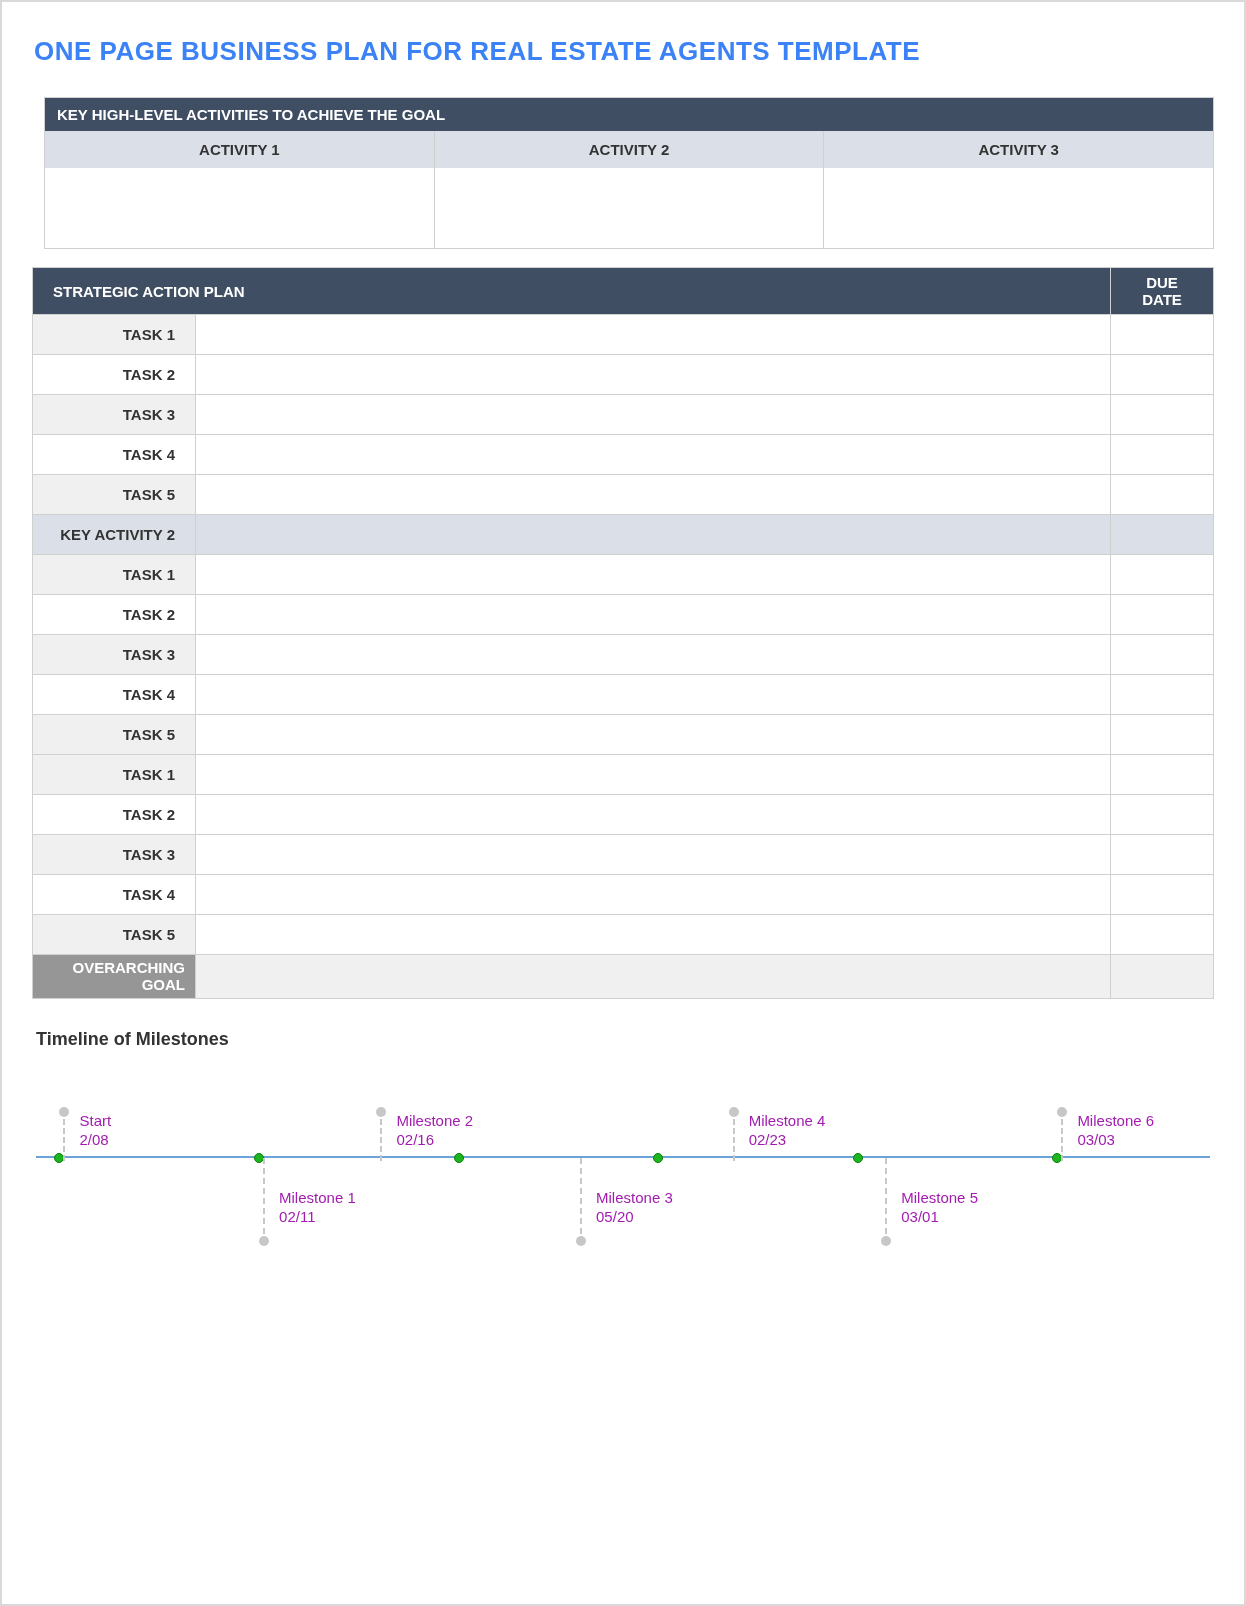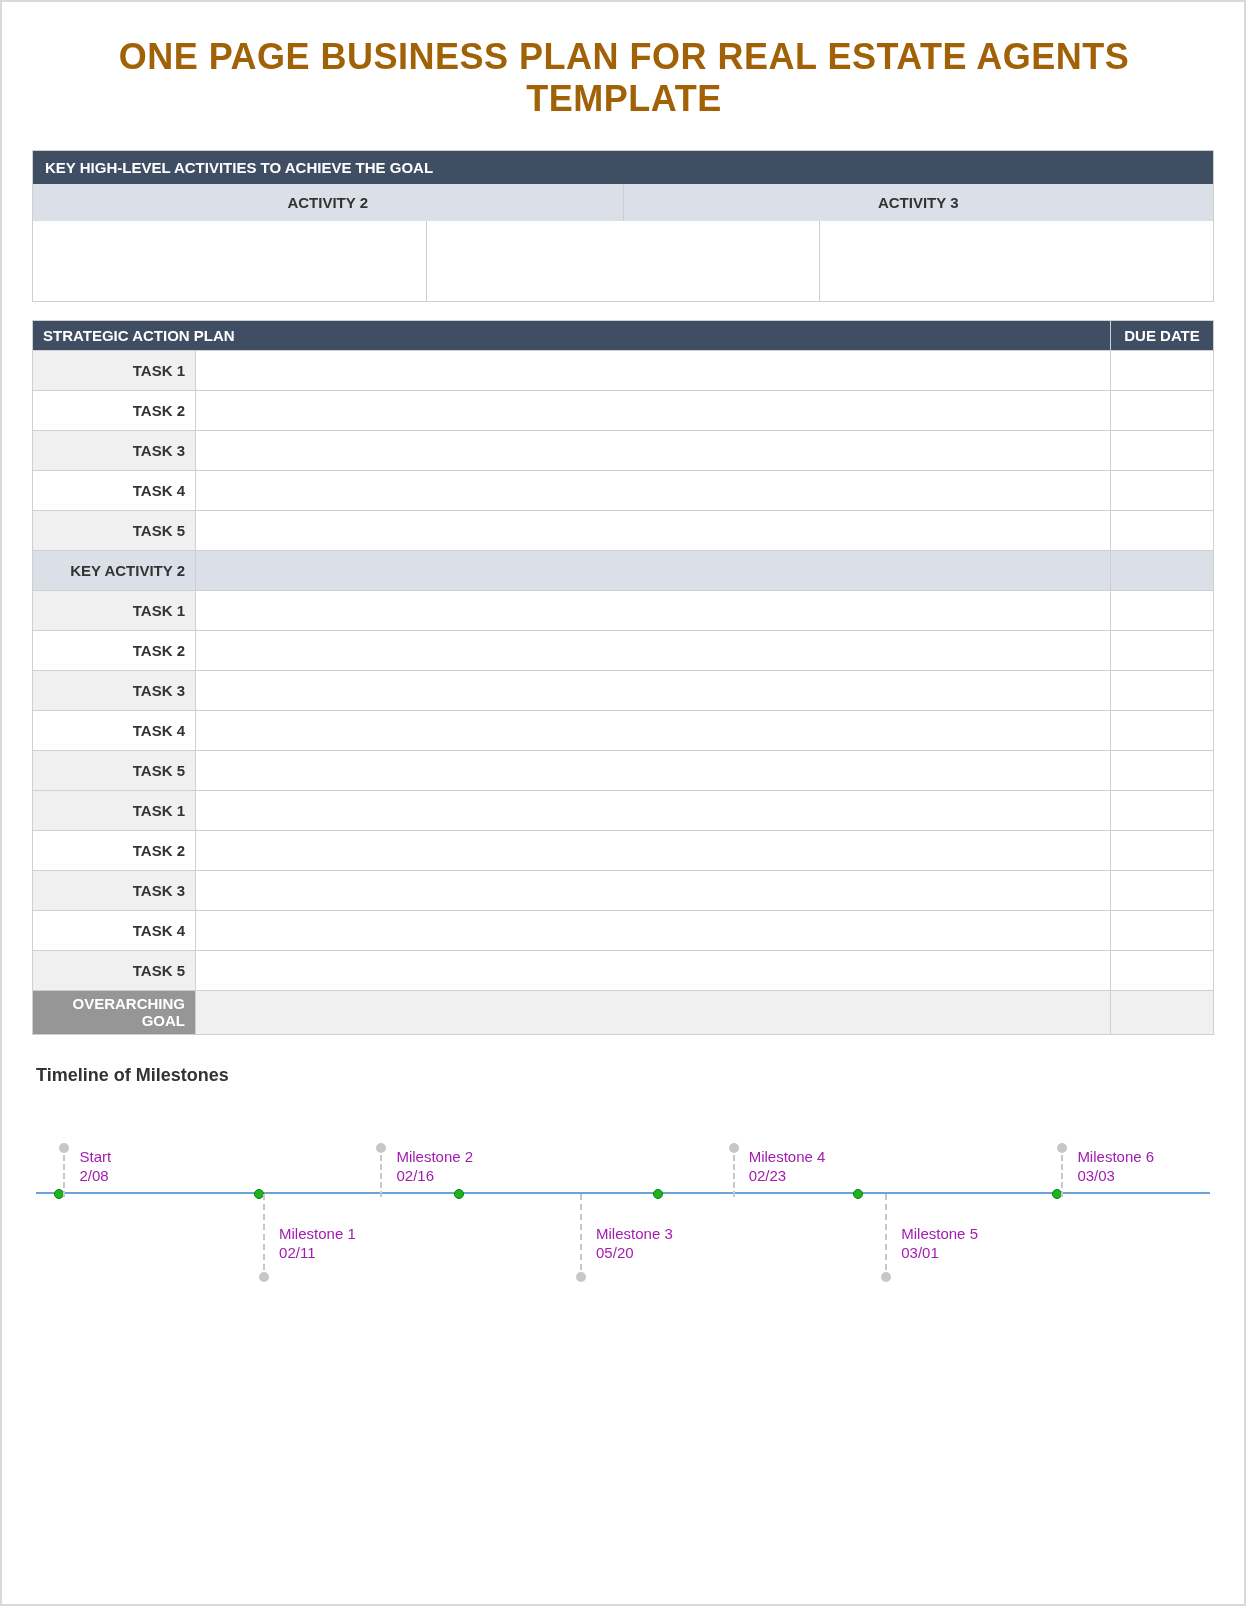--- a/index.html
+++ b/index.html
@@ -1,30 +1,30 @@
 <!DOCTYPE html>
 <html><head>
 <meta charset="utf-8">
 <style>
   html,body{margin:0;padding:0;background:#f5f5f5;font-family:Arial,Helvetica,sans-serif;font-size:14px;color:#333;}
   .page{width:1246px;margin:0 auto;background:#fff;border:2px solid #d9d9d9;box-sizing:border-box;padding:28px 30px 40px 30px;min-height:1606px;}
-  .page-title{font-size:36px;font-weight:700;color:#a16207;letter-spacing:.5px;margin:6px 0 30px 2px;text-align:center;}
+  .page-title{font-size:26px;font-weight:700;color:#3b82f6;letter-spacing:.5px;margin:6px 0 30px 2px;}
   .goal-row{display:flex;border:1px solid #d0d0d0;margin:0 0 18px 0;}
   .goal-label{width:167px;background:#3f4e63;color:#fff;font-weight:700;font-size:15px;text-align:right;padding:12px 14px;line-height:1.35;}
   .goal-value{flex:1;background:#fff;}
-  .section{border:1px solid #d0d0d0;margin:0 0 18px 0;}
+  .section{border:1px solid #d0d0d0;margin:0 0 18px 12px;}
   .section-header{background:#3f4e63;color:#fff;font-weight:700;padding:8px 12px;font-size:15px;}
   .activities-sub{display:flex;background:#dbe0e8;}
   .activities-sub>div{flex:1;border-right:1px solid #cfcfcf;text-align:center;font-weight:700;padding:10px 0;font-size:15px;color:#333;}
   .activities-sub>div:last-child{border-right:none;}
   .activities-cells{display:flex;}
   .activities-cells>div{flex:1;height:80px;border-right:1px solid #cfcfcf;background:#fff;}
   .activities-cells>div:last-child{border-right:none;}
   .plan-table{width:100%;border:1px solid #d0d0d0;border-collapse:collapse;margin:0 0 30px 0;table-layout:fixed;}
-  .plan-table th,.plan-table td{border:1px solid #d0d0d0;padding:6px 10px;}
+  .plan-table th,.plan-table td{border:1px solid #d0d0d0;padding:6px 20px;}
   .plan-head th{background:#3f4e63;color:#fff;font-weight:700;text-align:left;font-size:15px;}
   .plan-head th.due{text-align:center;}
   .col-label{width:163px;}
   .col-due{width:103px;}
   .label-cell{text-align:right;font-weight:700;font-size:15px;color:#333;}
   tr.alt .label-cell{background:#f0f0f0;}
   tr.key .label-cell,tr.key .plan-cell,tr.key .due-cell{background:#dbe0e8;}
   tr.over .label-cell{background:#969696;color:#fff;line-height:1.15;padding:4px 10px;margin-top:20px;}
   tr.over .plan-cell,tr.over .due-cell{background:#f0f0f0;}
   .plan-cell,.due-cell{background:#fff;height:27px;}
@@ -47,20 +47,21 @@
 <body>
 
 <div class="page">
 
   <div class="page-title">ONE PAGE BUSINESS PLAN FOR REAL ESTATE AGENTS TEMPLATE</div>
 
 
   <div class="section">
     <div class="section-header">KEY HIGH-LEVEL ACTIVITIES TO ACHIEVE THE GOAL</div>
     <div class="activities-sub">
+      <div>ACTIVITY 1</div>
       <div>ACTIVITY 2</div>
       <div>ACTIVITY 3</div>
     </div>
     <div class="activities-cells">
       <div></div>
       <div></div>
       <div></div>
     </div>
   </div>
 

